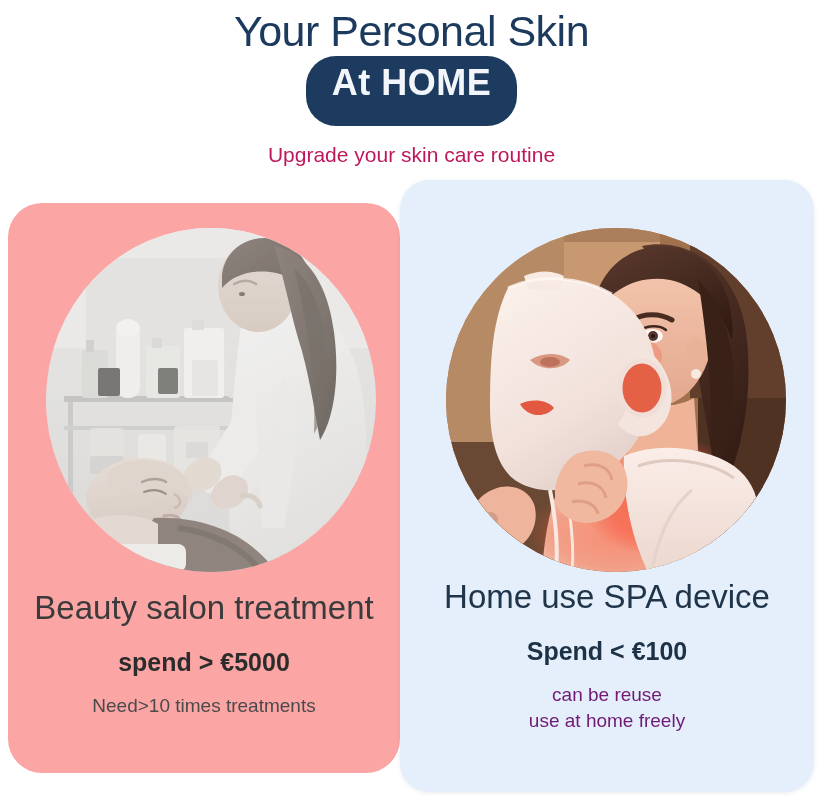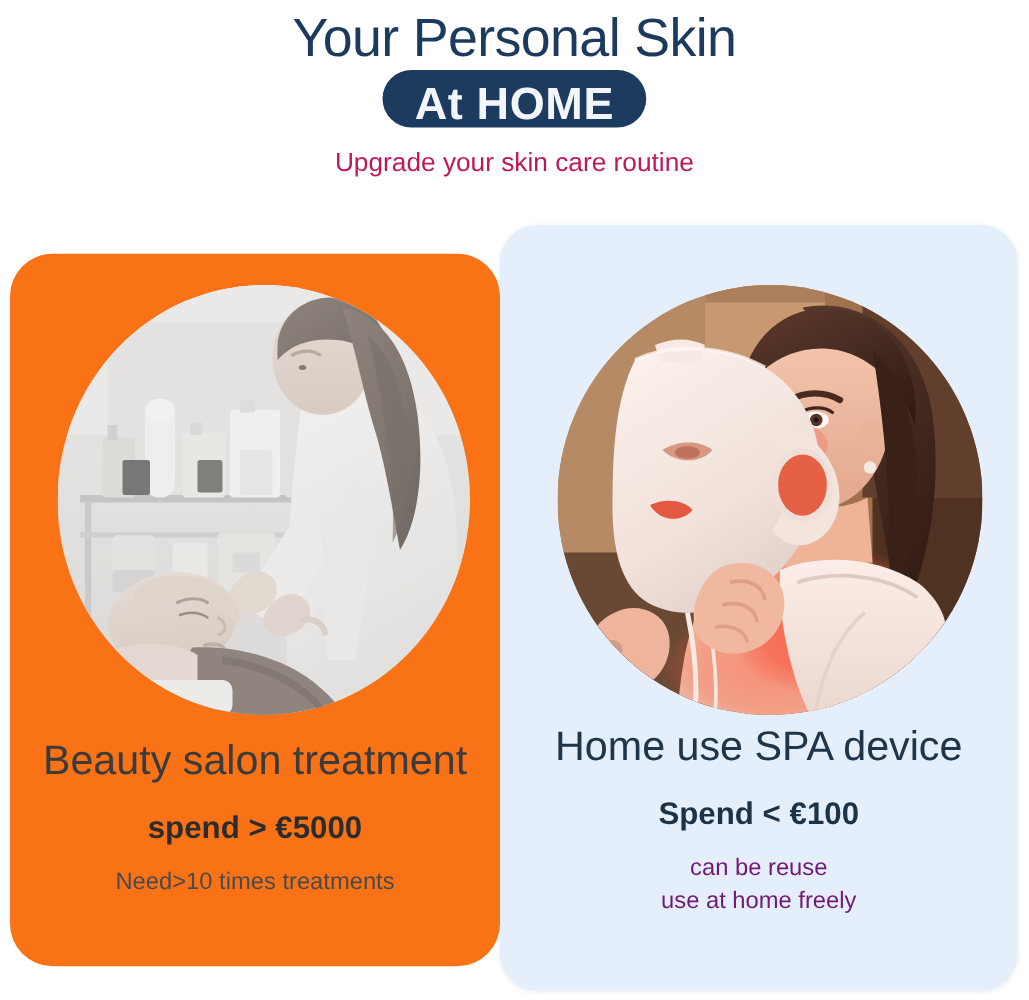--- a/index.html
+++ b/index.html
@@ -36,21 +36,21 @@
     justify-content: center;
     gap: 9px;
   }
   .badge {
     display: inline-block;
     background: #1d3b5f;
     color: #f2f6fa;
     font-weight: 700;
     font-size: 36px;
     line-height: 36px;
-    padding: 9px 26px 1px 26px;
+    padding: 9px 26px 25px 26px;
     border-radius: 30px;
     letter-spacing: 0.5px;
   }
   .subtitle {
     margin-top: 17px;
     color: #be185d;
     font-size: 21px;
     line-height: 24px;
     font-weight: 400;
   }
@@ -66,21 +66,21 @@
   .card {
     position: absolute;
     pointer-events: auto;
     overflow: hidden;
   }
   .card-salon {
     left: 8px;
     top: 203px;
     width: 392px;
     height: 570px;
-    background: #f97316;
+    background: #fca5a5;
     border-radius: 34px;
   }
   .card-home {
     left: 400px;
     top: 180px;
     width: 414px;
     height: 612px;
     background: #e4effb;
     border-radius: 30px;
     box-shadow: 0 1px 4px rgba(120,140,165,0.18);

